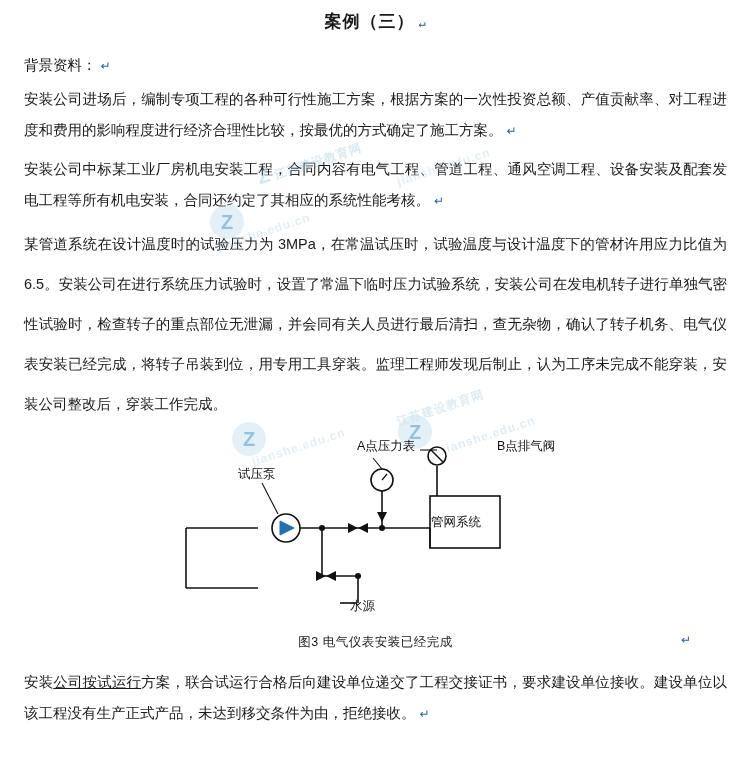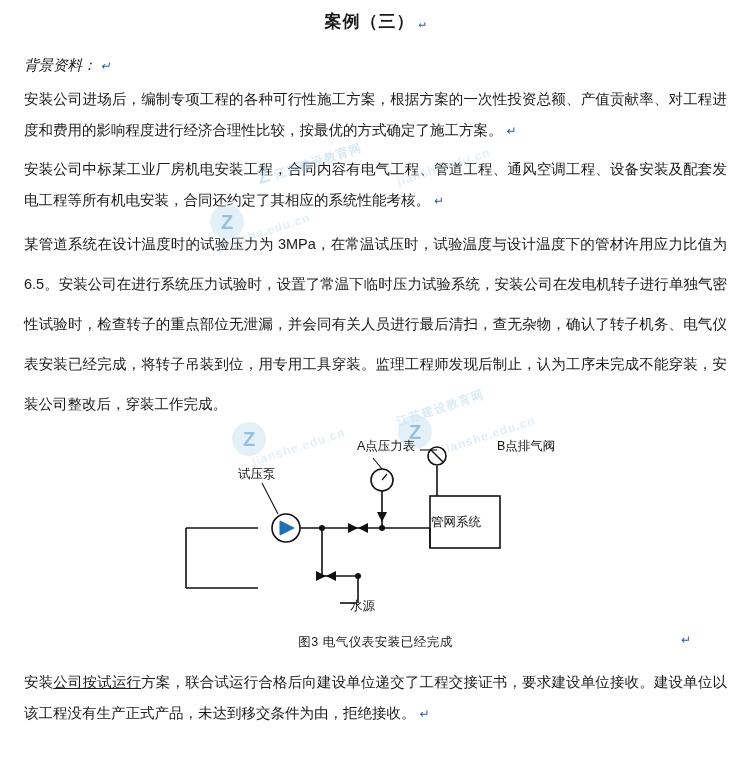--- a/index.html
+++ b/index.html
@@ -39,21 +39,20 @@
   .para {
     font-size: 14.5px;
     line-height: 31px;
     margin: 0 24px 7px 24px;
     text-align: justify;
   }
   .para-lead {
     font-size: 14.5px;
     line-height: 28px;
     margin: 0 24px 4px 24px;
-    font-style: italic;
   }
   .blockpara {
     font-size: 14.5px;
     line-height: 40px;
     margin: 6px 24px 4px 24px;
     text-align: justify;
   }
   .underline { text-decoration: underline; }
   
   .wm {

